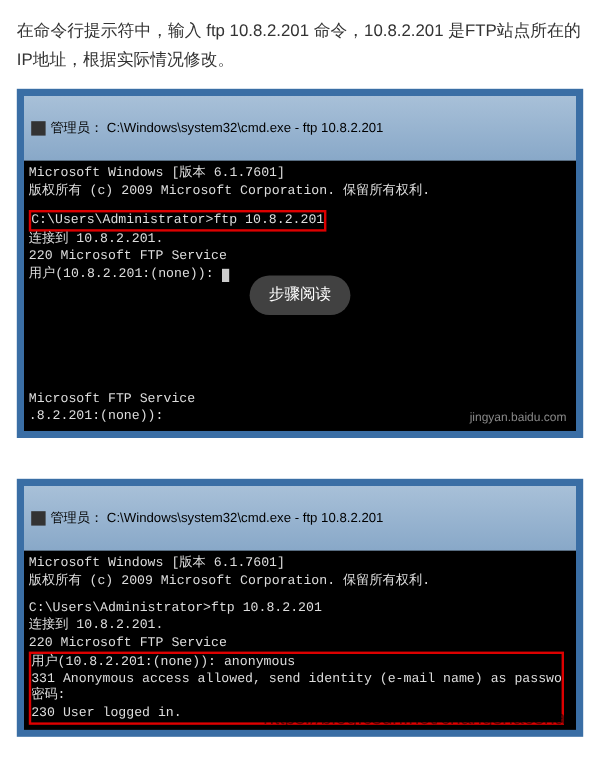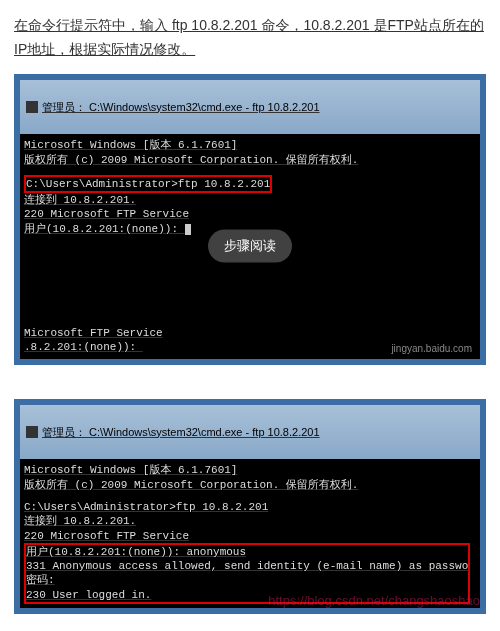--- a/index.html
+++ b/index.html
@@ -81,26 +81,26 @@
   right: 8px;
   bottom: 4px;
   font-size: 10px;
   color: #888;
   font-family: sans-serif;
 }
 .wm2 {
   position: absolute;
   right: 6px;
   bottom: 2px;
-  font-size: 13px;
-  color: #be185d;
+  font-size: 16px;
+  color: #000000;
   opacity: 0.55;
   font-family: sans-serif;
 }
-.section { position: relative; text-decoration: underline; }
+.section { position: relative; }
 .spacer { height: 34px; }
 .short-body { min-height: 130px; }
 </style>
 </head>
 <body>
 
 <div class="section">
   <div class="desc">在命令行提示符中，输入 ftp 10.8.2.201 命令，10.8.2.201 是FTP站点所在的IP地址，根据实际情况修改。</div>
   <div class="blue-frame">
     <div class="window">

